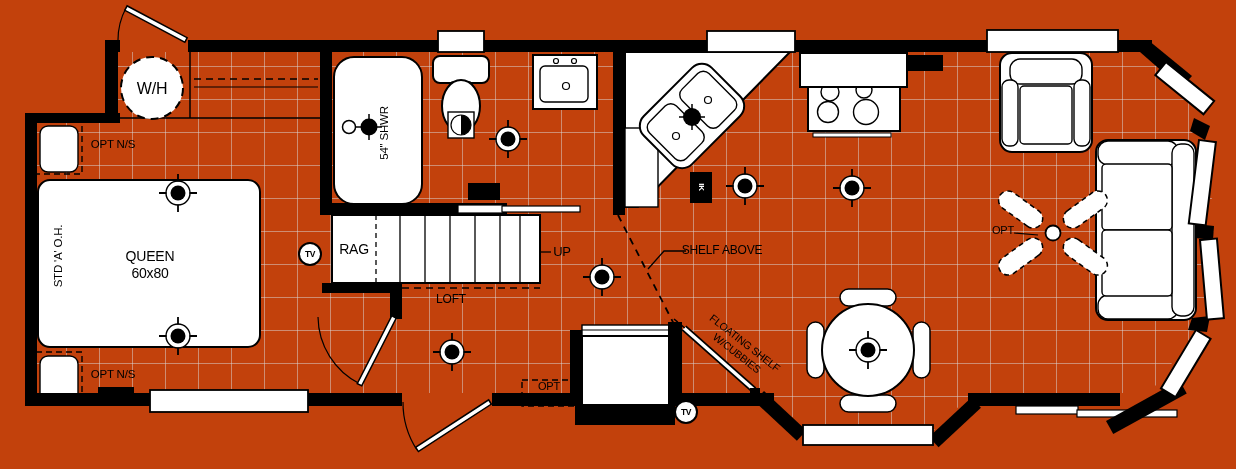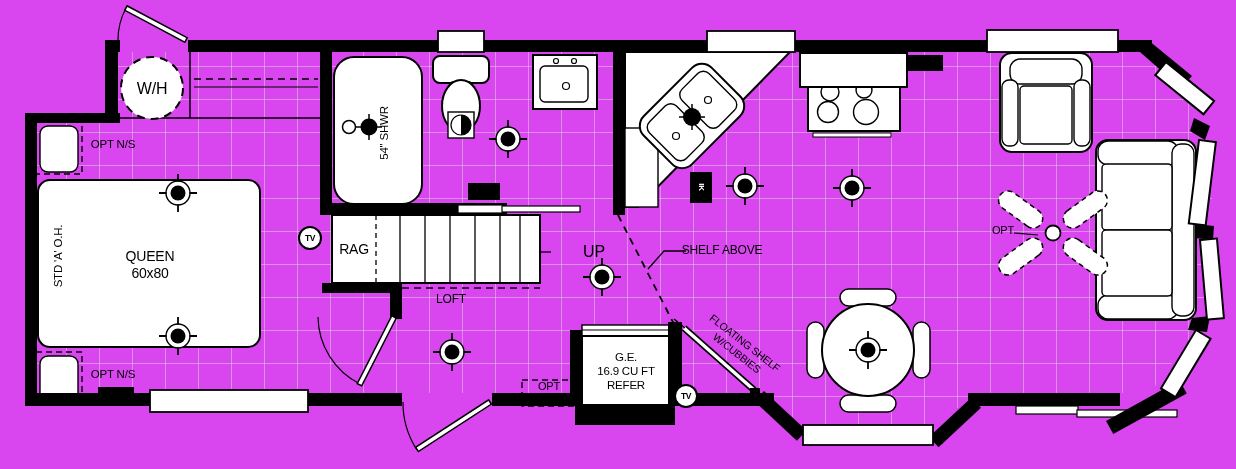--- a/index.html
+++ b/index.html
@@ -1,28 +1,28 @@
 <!DOCTYPE html>
 <html><head>
 <meta charset="utf-8">
 <style>
   html,body{margin:0;padding:0;background:#fff;}
-  .plan{position:relative;width:1236px;height:469px;background:#d946ef;overflow:hidden;
+  .plan{position:relative;width:1236px;height:469px;background:#c2410c;overflow:hidden;
         font-family:"Liberation Sans",sans-serif;}
   .plan svg{position:absolute;left:0;top:0;}
   .lbl{position:absolute;transform:translate(-50%,-50%);font:12px/1.2 "Liberation Sans",sans-serif;
        color:#000;white-space:nowrap;letter-spacing:-0.2px;z-index:5;}
   .lbl.center{text-align:center;}
   .rotm90{transform:translate(-50%,-50%) rotate(-90deg);}
   .rot38{transform:translate(-50%,-50%) rotate(38deg);}
   .rot90{transform:translate(-50%,-50%) rotate(90deg);}
   .tv{position:absolute;width:20px;height:20px;border:2px solid #000;border-radius:50%;
       background:#fff;display:flex;align-items:center;justify-content:center;
       font:bold 8.5px "Liberation Sans",sans-serif;letter-spacing:-0.5px;
-      transform:translate(-50%,-50%);z-index:6;}
+      transform:translate(-50%,-50%);z-index:6;margin-top:16px;}
   .white-txt{color:#fff;font-weight:bold;}
 </style>
 </head>
 <body>
 
 <div class="plan">
 
 <svg width="1236" height="469" viewBox="0 0 1236 469">
   <defs>
     <pattern id="tile" width="33" height="33" patternUnits="userSpaceOnUse">
@@ -249,35 +249,30 @@
 <div class="lbl rotm90" style="left:59px;top:256px;font-size:11.5px">STD 'A' O.H.</div>
 
 <div class="lbl center" style="left:150px;top:265px;font-size:14px">
   <div>QUEEN</div>
   <div>60x80</div>
 </div>
 
 <div class="lbl rotm90" style="left:385px;top:133px;font-size:11.5px">54" SHWR</div>
 
 <div class="lbl" style="left:354px;top:249px;font-size:14px">RAG</div>
-<div class="lbl" style="left:594px;top:252px;font-size:16px">UP</div>
+<div class="lbl" style="left:562px;top:252px;font-size:13px">UP</div>
 <div class="lbl" style="left:451px;top:299px;font-size:12px">LOFT</div>
 
 <div class="lbl" style="left:722px;top:250px;font-size:12px">SHELF ABOVE</div>
 
 <div class="lbl center rot38" style="left:741px;top:348px;font-size:10.5px">
   <div>FLOATING SHELF</div>
   <div>W/CUBBIES</div>
 </div>
 
-<div class="lbl center" style="left:626px;top:372px;font-size:11.5px">
-  <div>G.E.</div>
-  <div>16.9 CU FT</div>
-  <div>REFER</div>
-</div>
 
 <div class="lbl center" style="left:549px;top:393px;font-size:11px">
   <div>OPT</div>
   <div>PAN</div>
 </div>
 
 <div class="lbl" style="left:1003px;top:231px;font-size:11px">OPT</div>
 
 <div class="lbl white-txt rot90" style="left:701px;top:187px;font-size:8px">IK</div>
 

